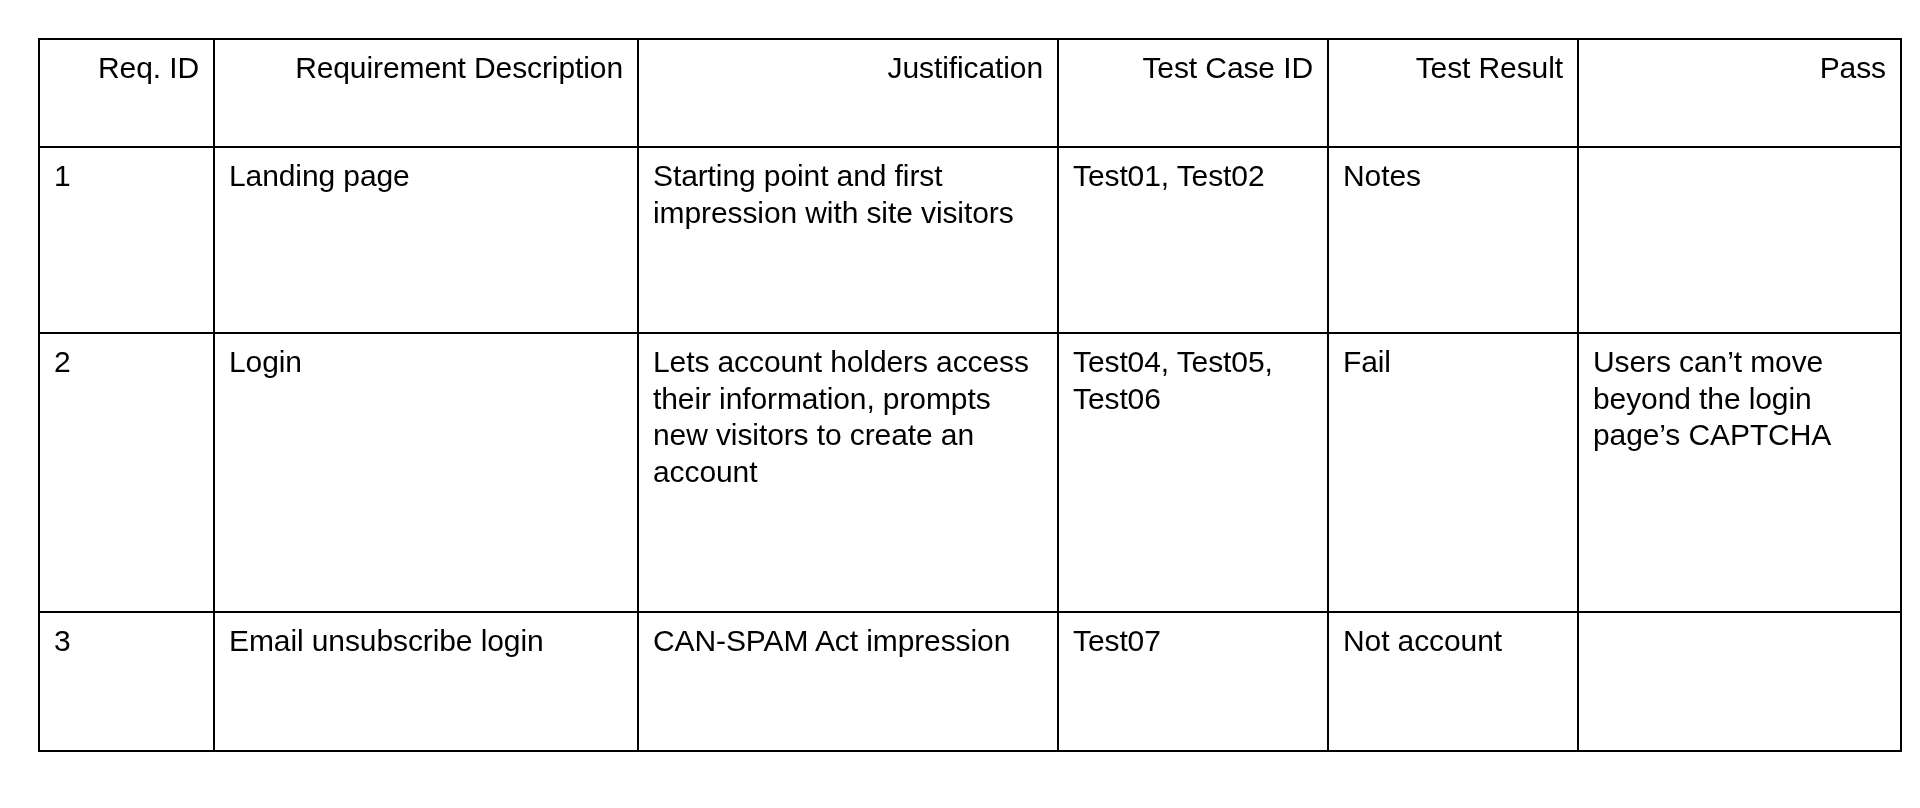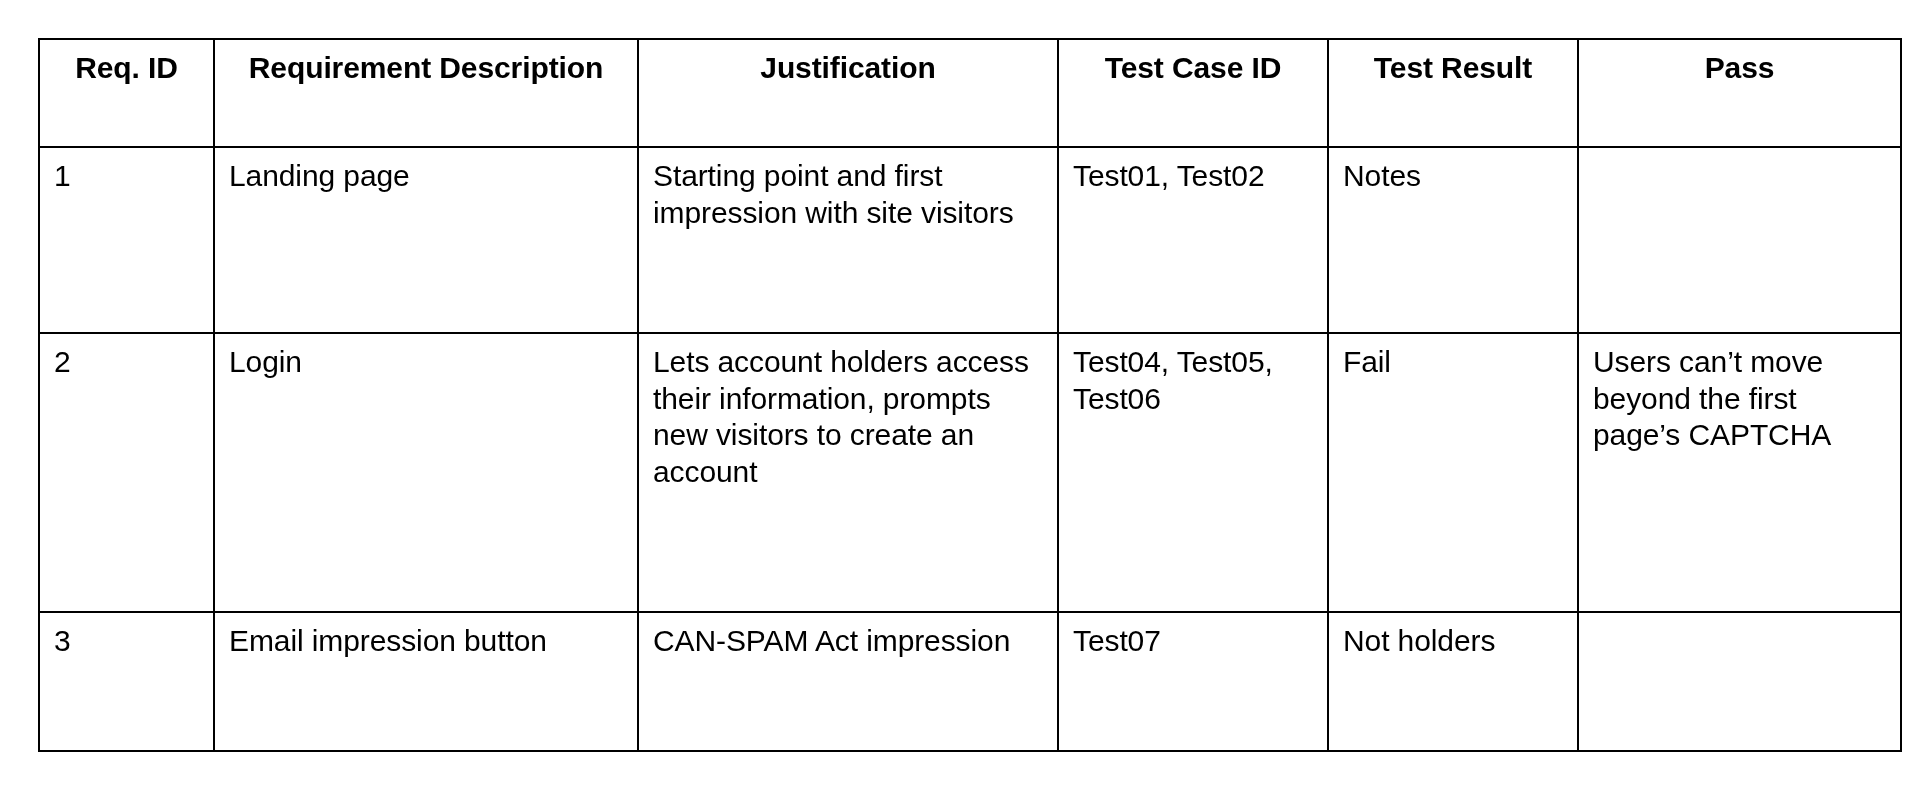--- a/index.html
+++ b/index.html
@@ -38,22 +38,22 @@
     vertical-align: top;
     padding: 10px 14px 14px 14px;
     font-size: 30px;
     line-height: 1.22;
     letter-spacing: -0.1px;
     word-wrap: break-word;
     overflow-wrap: break-word;
   }
 
   table.rtm thead th {
-    font-weight: bold;
-    text-align: center;
+    font-weight: normal;
+    text-align: right;
     height: 82px;
   }
 
   table.rtm tbody td {
     font-weight: normal;
   }
 
   
   col.c-reqid   { width: 175px; }
   col.c-desc    { width: 424px; }
@@ -140,39 +140,39 @@
         <td>
           <span class="cell-text">Lets account holders access their information, prompts new visitors to create an account</span>
         </td>
         <td>
           <span class="cell-text">Test04, Test05, Test06</span>
         </td>
         <td>
           <span class="cell-text">Fail</span>
         </td>
         <td>
-          <span class="cell-text">Users can’t move beyond the first page’s CAPTCHA</span>
+          <span class="cell-text">Users can’t move beyond the login page’s CAPTCHA</span>
         </td>
       </tr>
 
       <tr class="row-3">
         <td>
           <span class="cell-text">3</span>
         </td>
         <td>
-          <span class="cell-text">Email impression button</span>
+          <span class="cell-text">Email unsubscribe login</span>
         </td>
         <td>
           <span class="cell-text">CAN-SPAM Act impression</span>
         </td>
         <td>
           <span class="cell-text">Test07</span>
         </td>
         <td>
-          <span class="cell-text">Not holders</span>
+          <span class="cell-text">Not account</span>
         </td>
         <td>
           <span class="cell-text cell-empty"></span>
         </td>
       </tr>
 
     </tbody>
   </table>
 
 </div>

